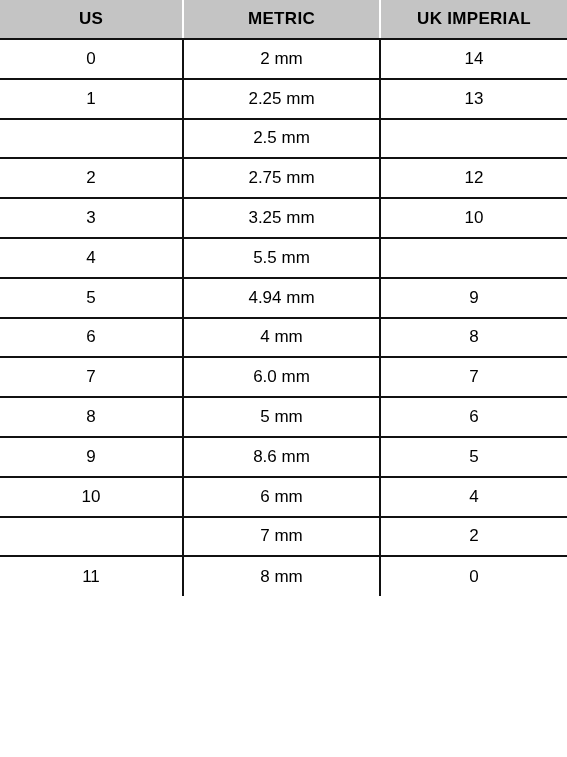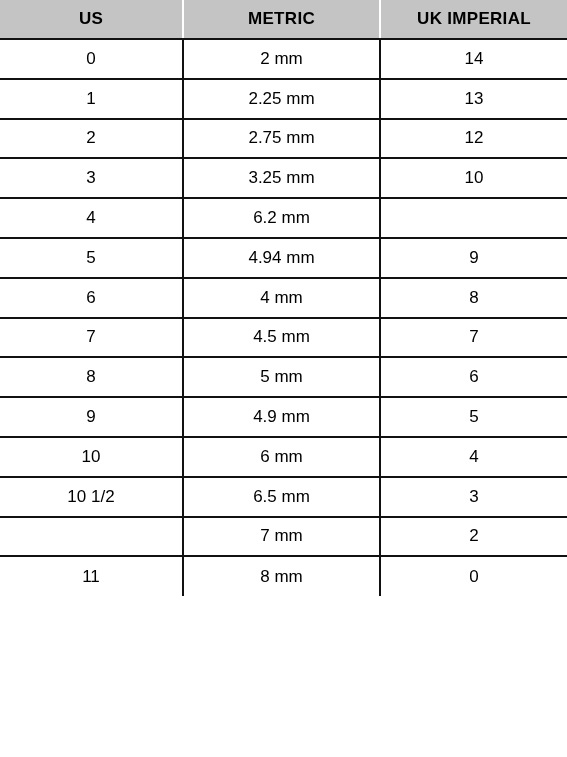--- a/index.html
+++ b/index.html
@@ -88,68 +88,68 @@
         <td class="sep-right">0</td>
         <td class="sep-right">2 mm</td>
         <td>14</td>
       </tr>
       <tr>
         <td class="sep-right">1</td>
         <td class="sep-right">2.25 mm</td>
         <td>13</td>
       </tr>
       <tr>
+        <td class="sep-right cell-empty"></td>
+        <td class="sep-right">2.5 mm</td>
+        <td class="cell-empty"></td>
+      </tr>
+      <tr>
         <td class="sep-right">2</td>
         <td class="sep-right">2.75 mm</td>
         <td>12</td>
       </tr>
       <tr>
         <td class="sep-right">3</td>
         <td class="sep-right">3.25 mm</td>
         <td>10</td>
       </tr>
       <tr>
         <td class="sep-right">4</td>
-        <td class="sep-right">6.2 mm</td>
+        <td class="sep-right">5.5 mm</td>
         <td class="cell-empty"></td>
       </tr>
       <tr>
         <td class="sep-right">5</td>
         <td class="sep-right">4.94 mm</td>
         <td>9</td>
       </tr>
       <tr>
         <td class="sep-right">6</td>
         <td class="sep-right">4 mm</td>
         <td>8</td>
       </tr>
       <tr>
         <td class="sep-right">7</td>
-        <td class="sep-right">4.5 mm</td>
+        <td class="sep-right">6.0 mm</td>
         <td>7</td>
       </tr>
       <tr>
         <td class="sep-right">8</td>
         <td class="sep-right">5 mm</td>
         <td>6</td>
       </tr>
       <tr>
         <td class="sep-right">9</td>
-        <td class="sep-right">4.9 mm</td>
+        <td class="sep-right">8.6 mm</td>
         <td>5</td>
       </tr>
       <tr>
         <td class="sep-right">10</td>
         <td class="sep-right">6 mm</td>
         <td>4</td>
-      </tr>
-      <tr>
-        <td class="sep-right">10 1/2</td>
-        <td class="sep-right">6.5 mm</td>
-        <td>3</td>
       </tr>
       <tr>
         <td class="sep-right cell-empty"></td>
         <td class="sep-right">7 mm</td>
         <td>2</td>
       </tr>
       <tr>
         <td class="sep-right">11</td>
         <td class="sep-right">8 mm</td>
         <td>0</td>

